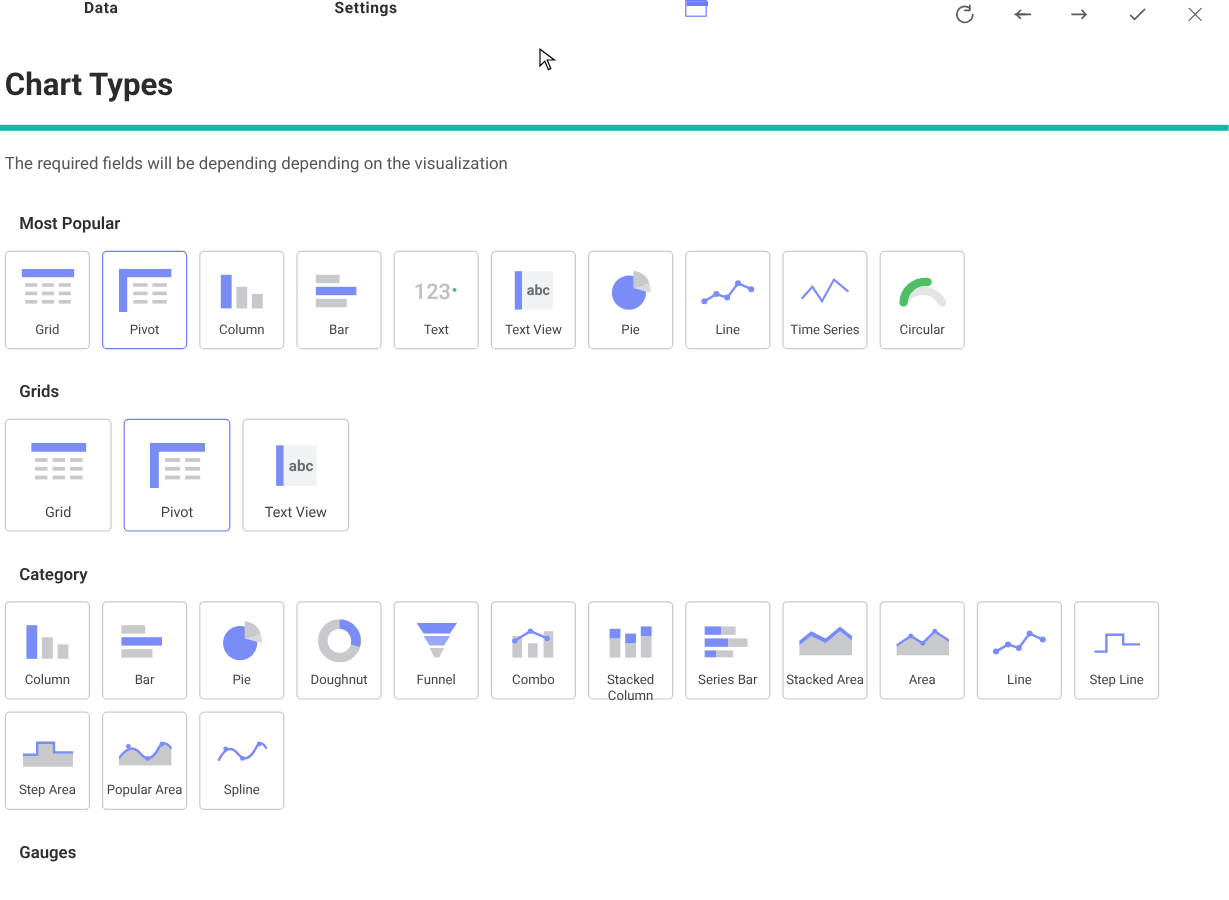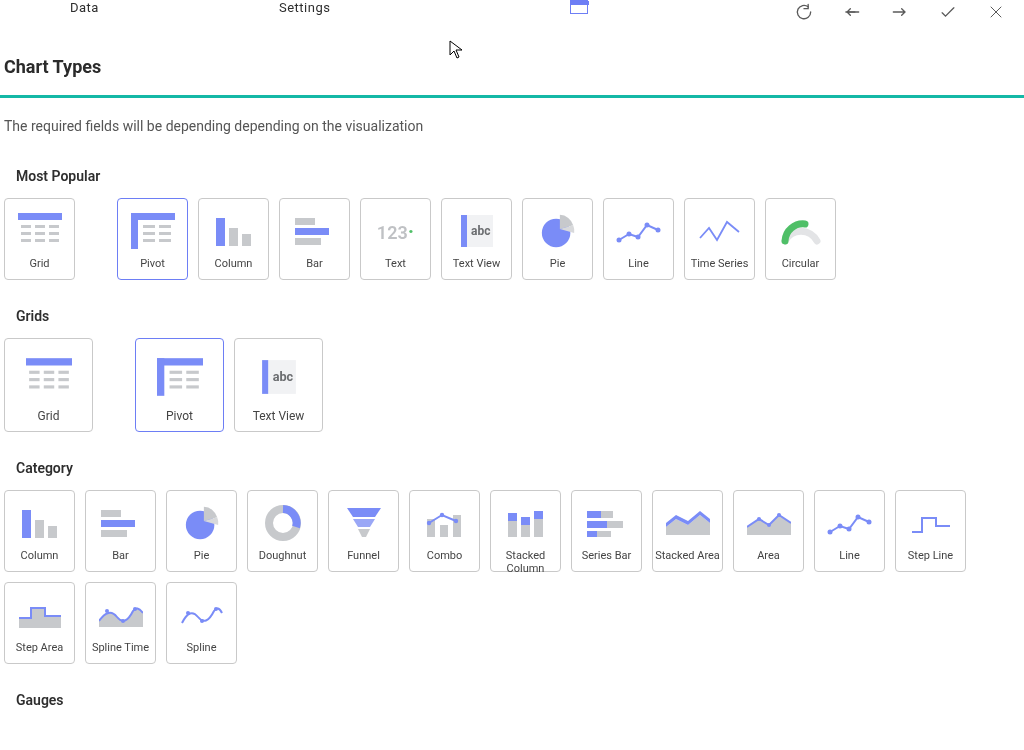--- a/index.html
+++ b/index.html
@@ -14,34 +14,34 @@
   }
 
   .topbar {
     height: 26px;
     display: flex;
     align-items: flex-start;
     padding: 0 20px 0 70px;
     font-size: 13px;
     color: #2e2e2e;
   }
-  .topbar .tab { margin-right: 180px; font-weight:400; letter-spacing:0.5px; }
+  .topbar .tab { margin-right: 180px; font-weight:700; letter-spacing:0.5px; }
   .topbar .mini { width: 18px; height: 14px; border:1px solid #6d7ef5; background:#fff; margin-left:60px; position:relative; }
   .topbar .mini::before{content:"";position:absolute;left:0;top:0;width:18px;height:4px;background:#6d7ef5;}
   .top-right{ position:absolute; right:18px; top:2px; display:flex; gap:28px; align-items:center;}
   .top-right svg{ width:20px; height:20px; stroke:#5a5a5a; fill:none; stroke-width:1.6;}
 
   .cursor{ position:absolute; left:449px; top:40px; pointer-events:none; }
 
   h1.page-title{
-    font-size:18px;
+    font-size:26px;
     font-weight:700;
     color:#2b2b2b;
     padding: 30px 4px 18px 4px;
-    border-bottom:3px solid #14b8a6;
+    border-bottom:5px solid #14b8a6;
     margin-bottom:20px;
   }
   p.subtitle{
     font-size:14px;
     color:#555;
     padding:0 4px 30px 4px;
   }
 
   .section-label{
     font-size:14px;
@@ -66,21 +66,21 @@
     display:flex;
     flex-direction:column;
     align-items:center;
     justify-content:flex-end;
     padding:6px 2px 8px 2px;
     cursor:pointer;
     font-size:11px;
     color:#444;
     text-align:center;
   }
-  .tile.selected{ border:1.5px solid #6d7ef5;margin-left:32px; }
+  .tile.selected{ border:1.5px solid #6d7ef5; }
   .tile .icon-wrap{ flex:1; display:flex; align-items:center; justify-content:center; width:100%; }
   .tile .label{ height:14px; }
 
   .tile.big{
     width:89px;
     height:94px;
   }
   .tile.big .label{ font-size:12px; }
 
   
@@ -456,21 +456,21 @@
   <div class="tile">
     <div class="icon-wrap">
         <svg class="sv" width="44" height="28" viewBox="0 0 44 28">
       <path d="M0 26 L0 20 Q10 6 18 16 Q26 26 34 10 Q38 4 44 12 L44 26 Z" class="grey"></path>
       <path d="M0 20 Q10 6 18 16 Q26 26 34 10 Q38 4 44 12" class="blueS" stroke-width="2"></path>
       <circle cx="8" cy="10" r="2" class="blue"></circle>
           <circle cx="24" cy="20" r="2" class="blue"></circle>
           <circle cx="36" cy="8" r="2" class="blue"></circle>
     </svg>
       </div>
-      <div class="label">Spline Time</div>
+      <div class="label">Popular Area</div>
   </div>
 
   <div class="tile">
     <div class="icon-wrap">
         <svg class="sv" width="44" height="28" viewBox="0 0 44 28">
       <path d="M2 22 Q10 6 18 16 Q26 26 34 10 Q38 4 42 12" class="blueS" stroke-width="2"></path>
       <circle cx="8" cy="12" r="2" class="blue"></circle>
           <circle cx="22" cy="20" r="2" class="blue"></circle>
           <circle cx="36" cy="8" r="2" class="blue"></circle>
     </svg>

